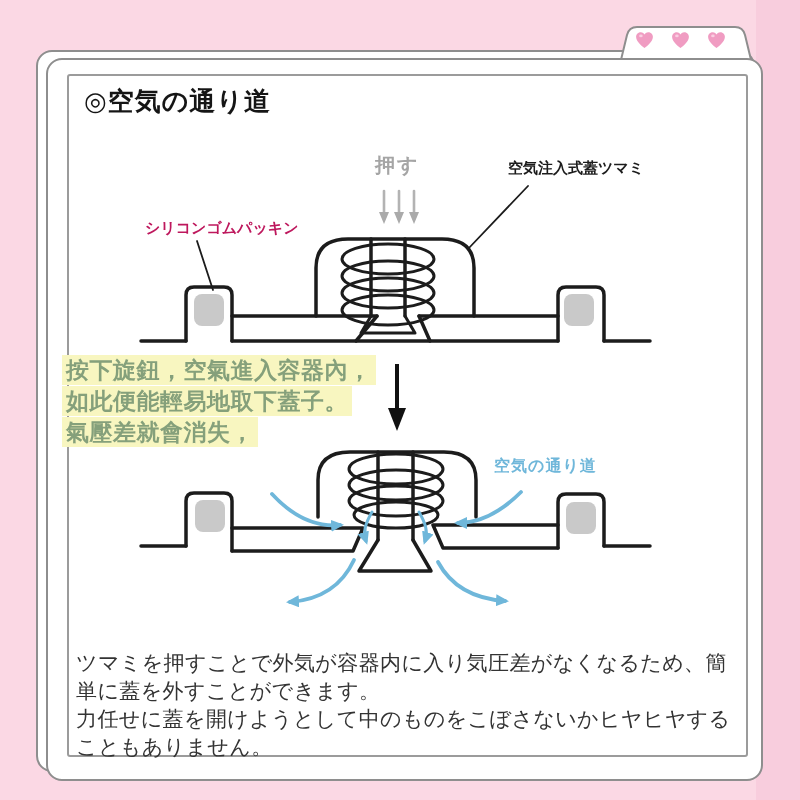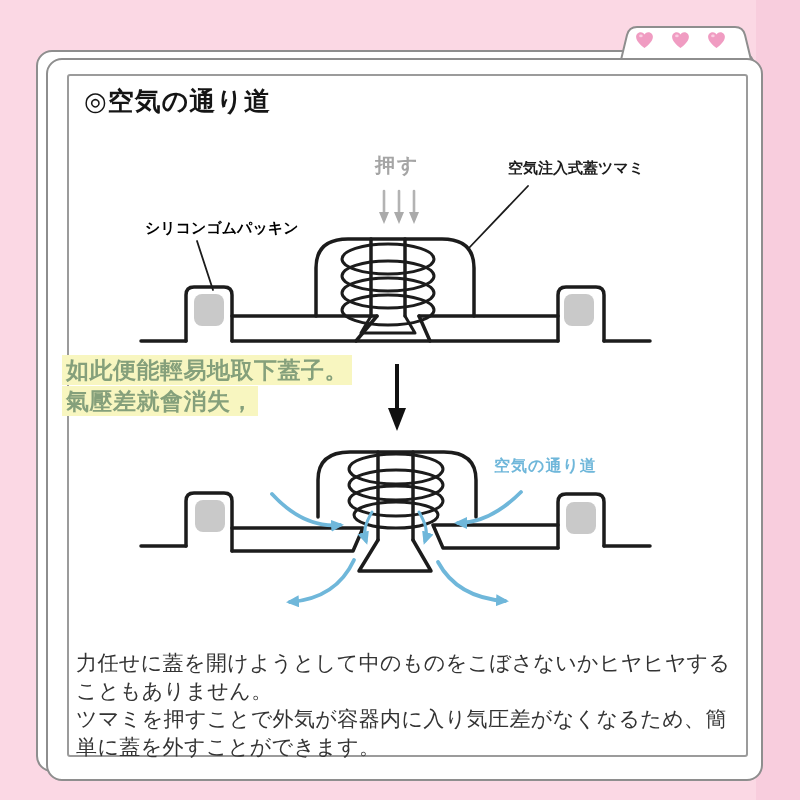--- a/index.html
+++ b/index.html
@@ -7,21 +7,21 @@
   #stage{position:relative;width:800px;height:800px;overflow:hidden;}
   .right-strip{position:absolute;top:0;right:0;width:44px;height:800px;background:#f8cddd;}
   .card-back{position:absolute;left:36px;top:50px;width:719px;height:722px;background:#ffffff;border:2px solid #8e8e8e;border-radius:16px;box-sizing:border-box;}
   .tab-svg{position:absolute;left:616px;top:22px;}
   .card-front{position:absolute;left:46px;top:58px;width:717px;height:723px;background:#ffffff;border:2px solid #8e8e8e;border-radius:16px;box-sizing:border-box;}
   .inner-frame{position:absolute;left:67px;top:74px;width:681px;height:683px;border:2px solid #9b9b9b;border-radius:3px;box-sizing:border-box;background:#ffffff;}
   .hearts-row{position:absolute;left:634px;top:30px;display:flex;gap:15px;}
   .page-title{position:absolute;left:84px;top:84px;font-size:26px;font-weight:700;color:#151515;letter-spacing:1px;}
   .push-label{position:absolute;left:375px;top:152px;font-size:20px;font-weight:700;color:#a5a5a5;letter-spacing:2px;}
   .knob-label{position:absolute;left:508px;top:159px;font-size:15px;font-weight:700;color:#1c1c1c;}
-  .packing-label{position:absolute;left:145px;top:219px;font-size:15px;font-weight:700;color:#000000;}
+  .packing-label{position:absolute;left:145px;top:219px;font-size:15px;font-weight:700;color:#be185d;}
   .callout{position:absolute;left:62px;top:355px;}
   .callout .line{margin-bottom:1px;}
   .callout .line span{display:inline-block;background:#f8f6c0;color:#85a07b;font-size:23px;font-weight:600;line-height:30px;padding:0 4px;letter-spacing:0.5px;}
   .air-label{position:absolute;left:494px;top:456px;font-size:16px;font-weight:700;color:#6fb7da;letter-spacing:1px;}
   .description{position:absolute;left:76px;top:649px;width:670px;font-size:21px;line-height:28px;color:#333333;letter-spacing:0.4px;word-break:break-all;}
   .description p{margin:0;}
   svg{display:block;}
   .overlay{position:absolute;left:0;top:0;}
 </style>
 </head>
@@ -140,24 +140,25 @@
     </g>
   </svg>
 
   <div class="page-title">◎空気の通り道</div>
 
   <div class="push-label">押す</div>
   <div class="knob-label">空気注入式蓋ツマミ</div>
   <div class="packing-label">シリコンゴムパッキン</div>
 
   <div class="callout">
+    <div class="line"><span>按下旋鈕，空氣進入容器內，</span></div>
     <div class="line"><span>如此便能輕易地取下蓋子。</span></div>
     <div class="line"><span>氣壓差就會消失，</span></div>
   </div>
 
   <div class="air-label">空気の通り道</div>
 
   <div class="description">
+    <p>ツマミを押すことで外気が容器内に入り気圧差がなくなるため、簡単に蓋を外すことができます。</p>
     <p>力任せに蓋を開けようとして中のものをこぼさないかヒヤヒヤすることもありません。</p>
-    <p>ツマミを押すことで外気が容器内に入り気圧差がなくなるため、簡単に蓋を外すことができます。</p>
   </div>
 
 </div>
 
 </body></html>

